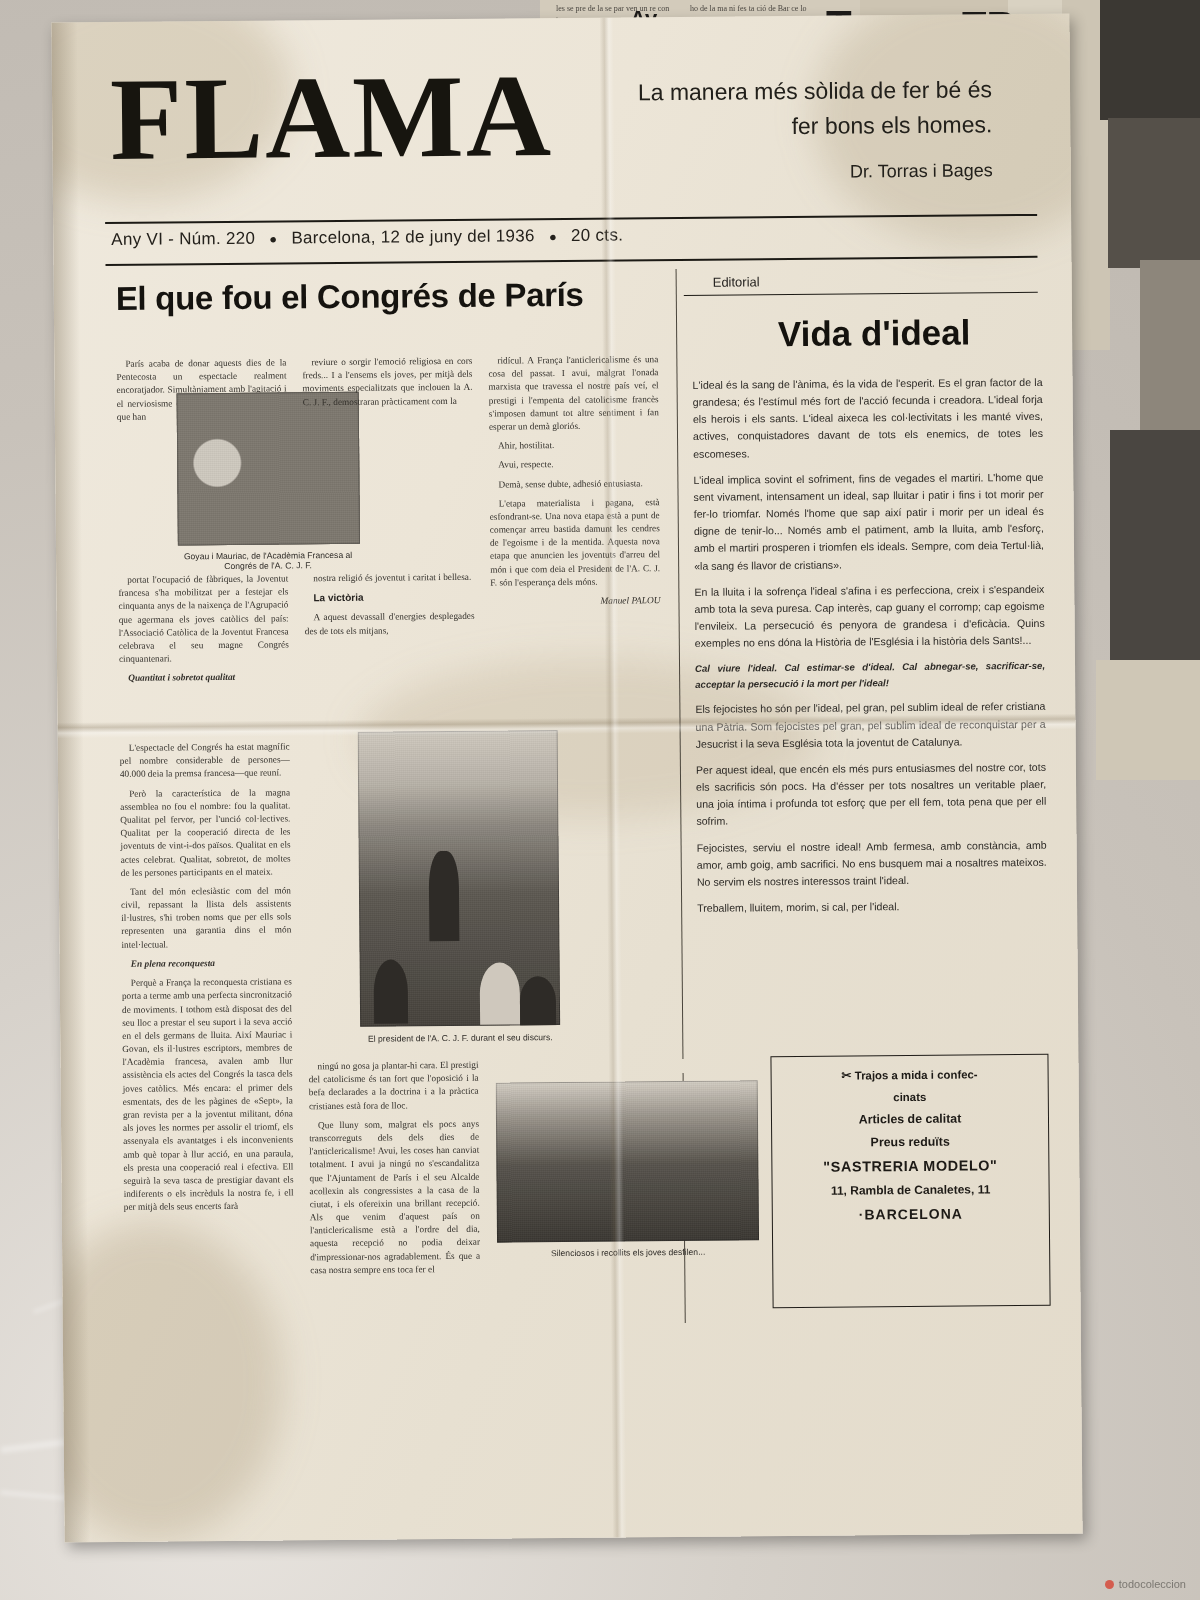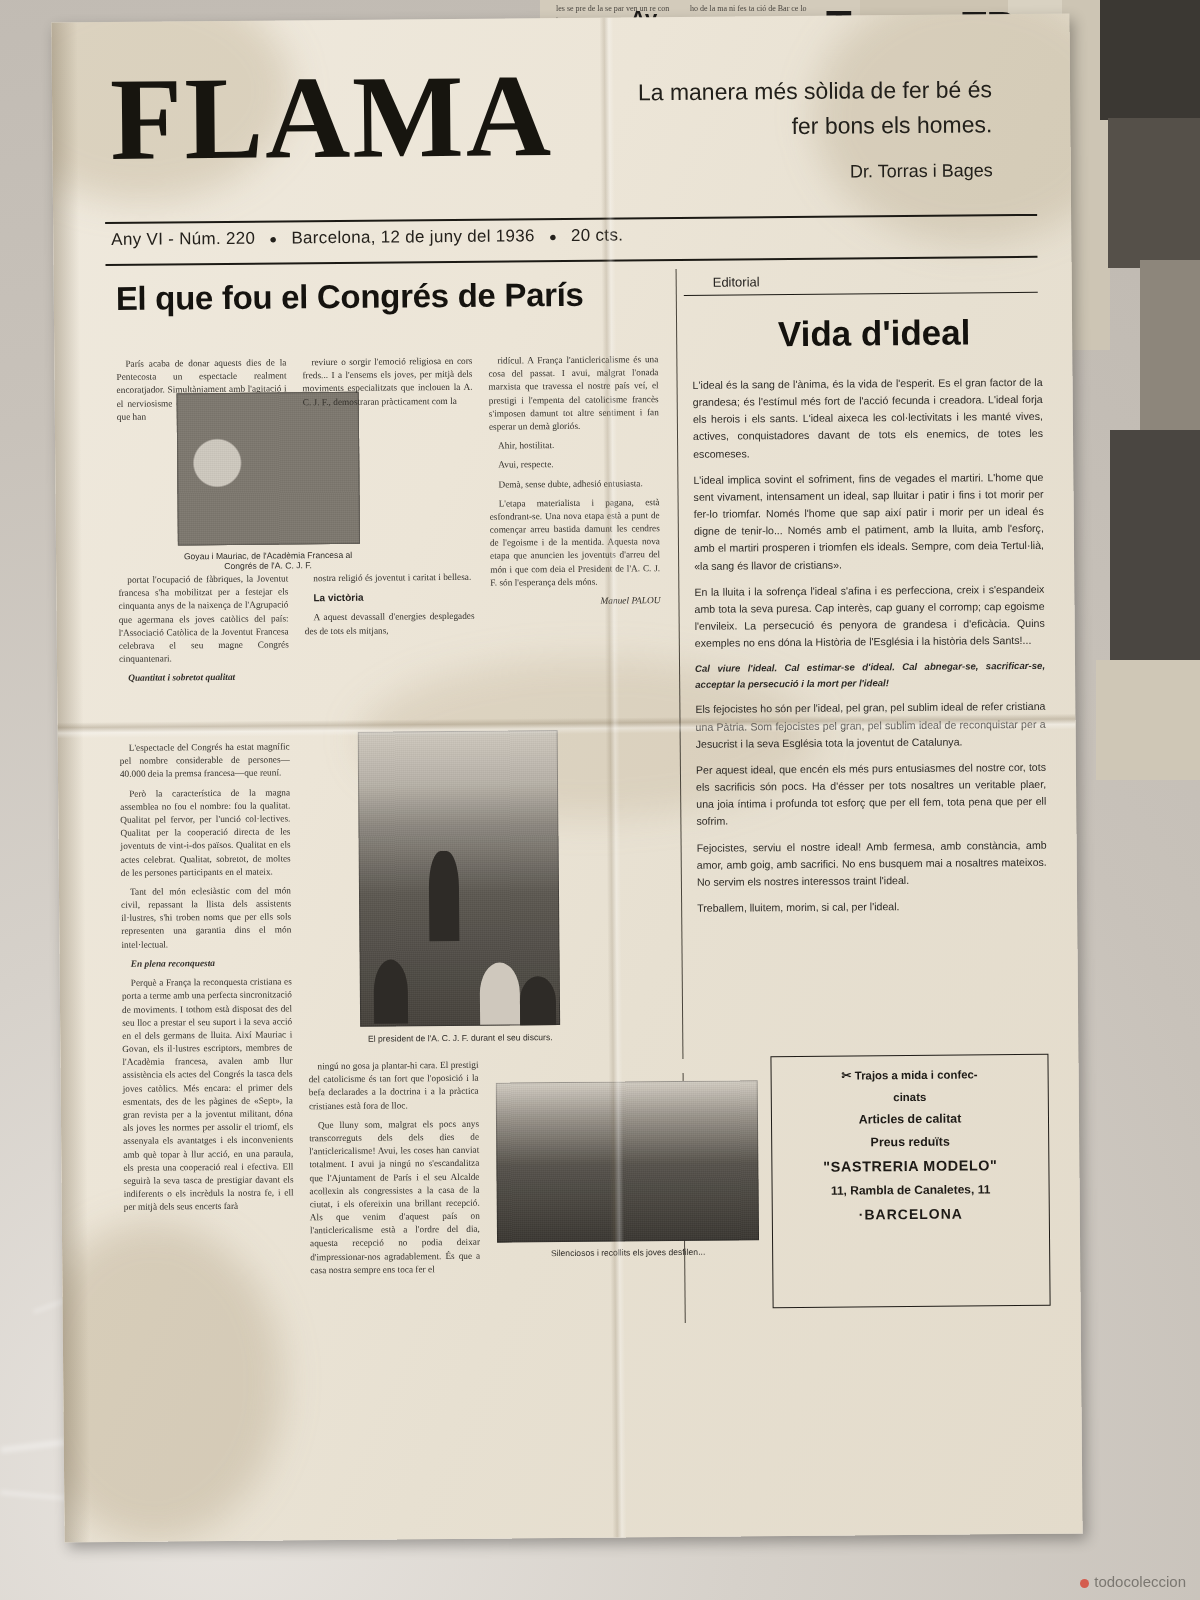--- a/index.html
+++ b/index.html
@@ -127,21 +127,21 @@
   .ad-l1{font-size:11.4px;font-weight:bold;margin-top:12px!important;}
   .ad-l2{font-size:11.4px;font-weight:bold;}
   .ad-l3{font-size:12.4px;font-weight:bold;}
   .ad-l4{font-size:12.4px;font-weight:bold;}
   .ad-l5{font-size:14.4px;font-weight:bold;letter-spacing:.6px;}
   .ad-l6{font-size:12px;font-weight:bold;}
   .ad-l7{font-size:14px;font-weight:bold;letter-spacing:1px;}
   .scissors{font-size:12px;}
 
   .watermark{position:absolute;right:14px;bottom:10px;
-    font-family:"Liberation Sans",sans-serif;font-size:15px;color:#6d6a64;opacity:.85;}
+    font-family:"Liberation Sans",sans-serif;font-size:11px;color:#6d6a64;opacity:.85;}
   .wm-dot{display:inline-block;width:9px;height:9px;border-radius:50%;
     background:#d64b3c;margin-right:5px;vertical-align:-1px;}
 </style>
 </head>
 <body>
 
 <div class="scene">
   <div class="marble-vein v1"></div>
   <div class="marble-vein v2"></div>
   <div class="marble-vein v3"></div>

